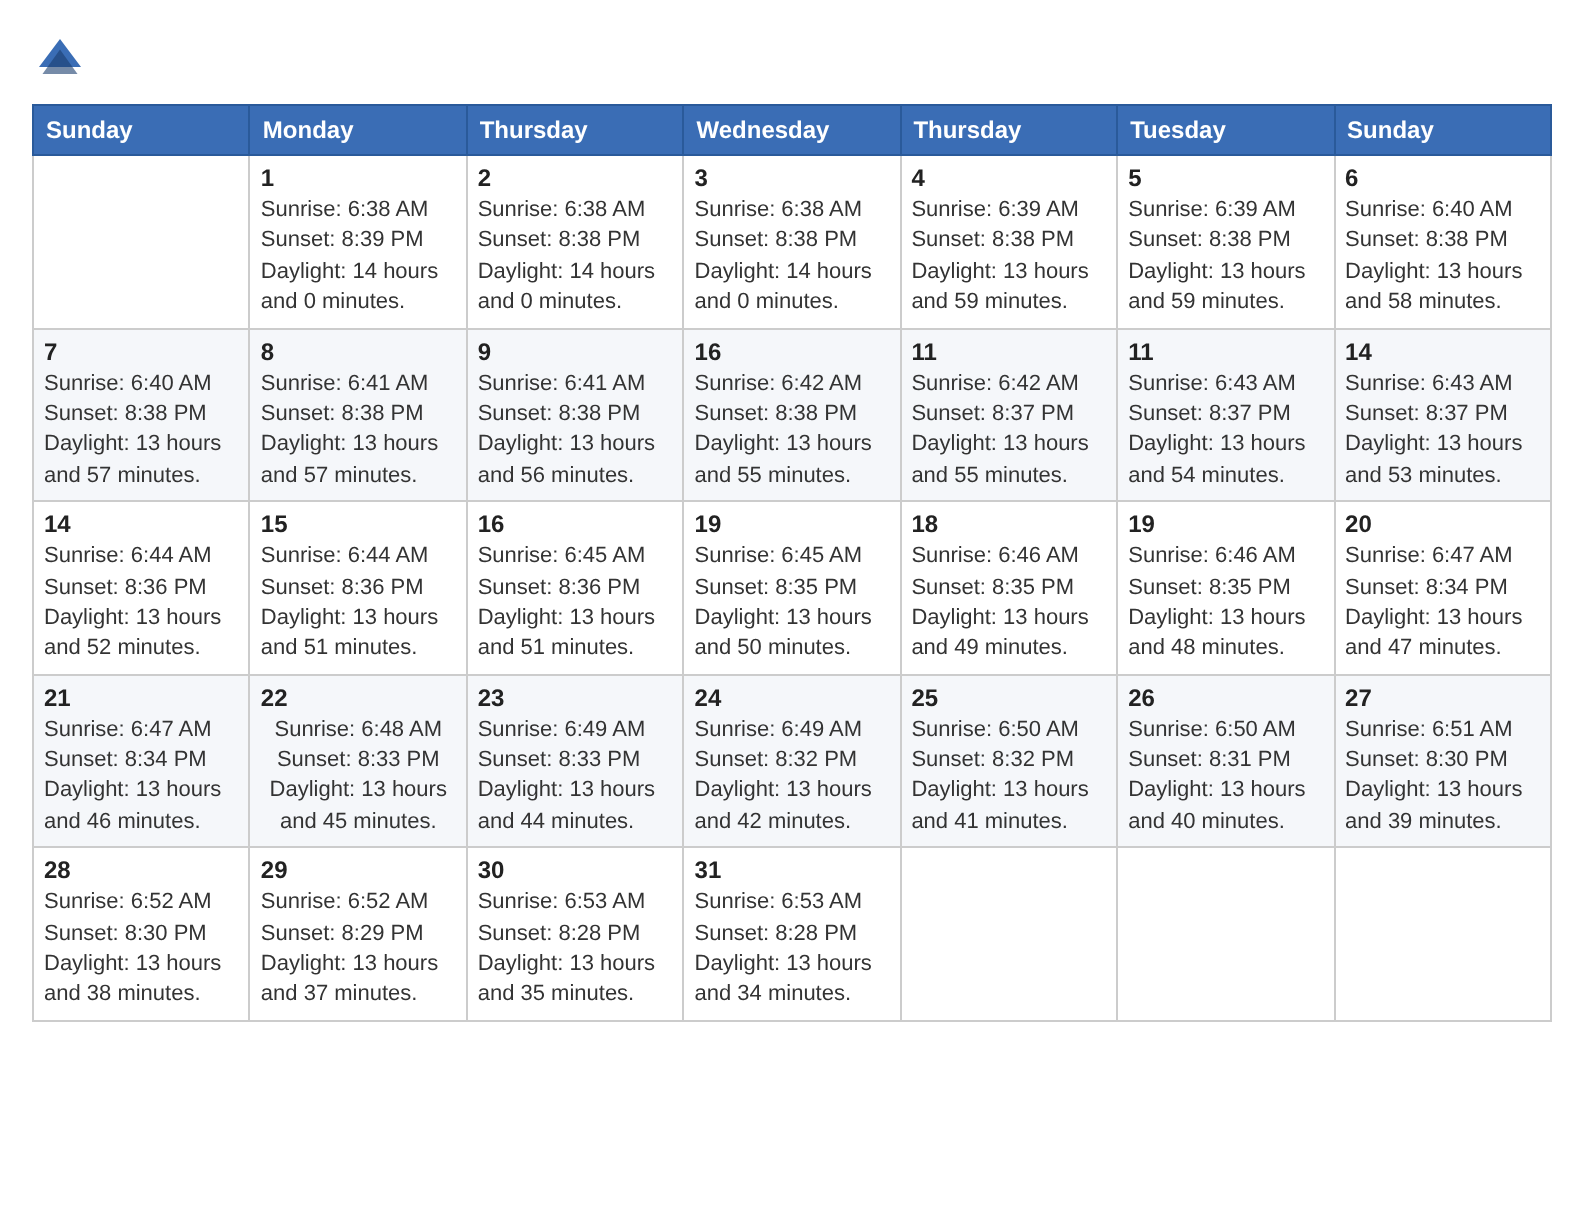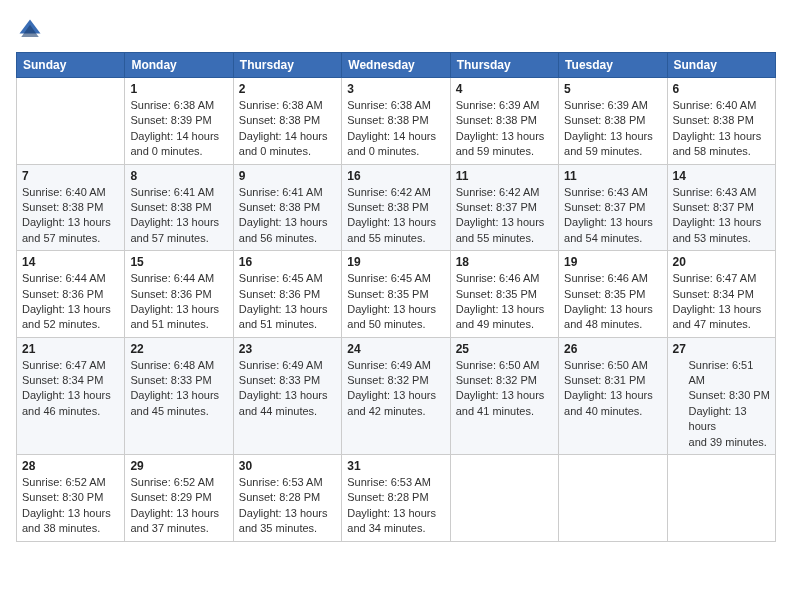--- a/index.html
+++ b/index.html
@@ -268,21 +268,21 @@
       <tr>
         <td>
           <span class="day-number">21</span>
           <div class="day-info" style="white-space: pre-line;">Sunrise: 6:47 AM
 Sunset: 8:34 PM
 Daylight: 13 hours
 and 46 minutes.</div>
         </td>
         <td>
           <span class="day-number">22</span>
-          <div class="day-info" style="white-space: pre-line;">Sunrise: 6:48 AM
+          <div class="day-info" style="white-space: pre-line; text-align: center;">Sunrise: 6:48 AM
 Sunset: 8:33 PM
 Daylight: 13 hours
 and 45 minutes.</div>
         </td>
         <td>
           <span class="day-number">23</span>
           <div class="day-info" style="white-space: pre-line;">Sunrise: 6:49 AM
 Sunset: 8:33 PM
 Daylight: 13 hours
 and 44 minutes.</div>
@@ -303,21 +303,21 @@
         </td>
         <td>
           <span class="day-number">26</span>
           <div class="day-info" style="white-space: pre-line;">Sunrise: 6:50 AM
 Sunset: 8:31 PM
 Daylight: 13 hours
 and 40 minutes.</div>
         </td>
         <td>
           <span class="day-number">27</span>
-          <div class="day-info" style="white-space: pre-line; margin-left: 16px;">Sunrise: 6:51 AM
+          <div class="day-info" style="white-space: pre-line;">Sunrise: 6:51 AM
 Sunset: 8:30 PM
 Daylight: 13 hours
 and 39 minutes.</div>
         </td>
       </tr>
       <tr>
         <td>
           <span class="day-number">28</span>
           <div class="day-info" style="white-space: pre-line;">Sunrise: 6:52 AM
 Sunset: 8:30 PM

